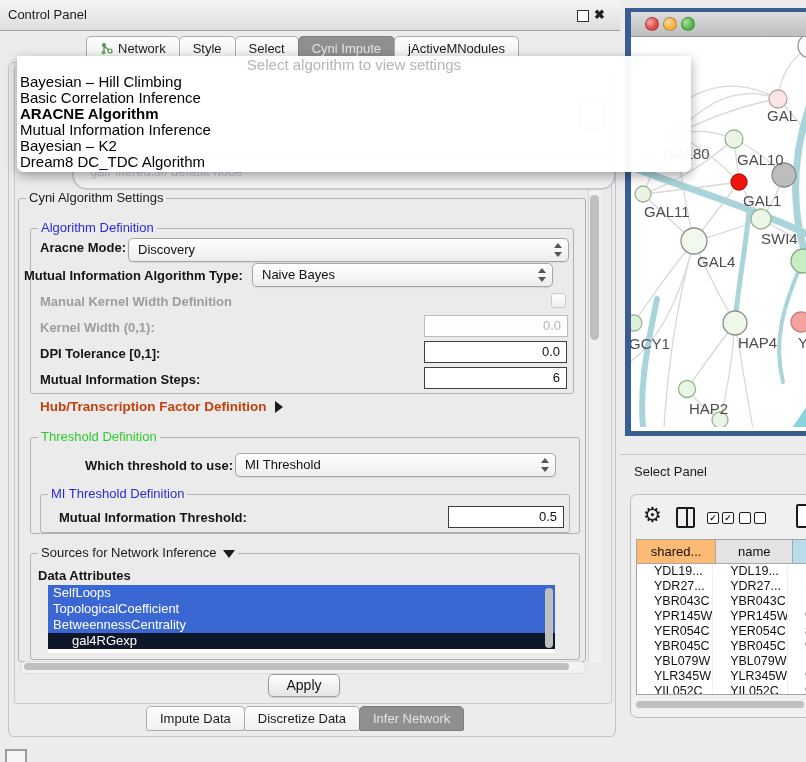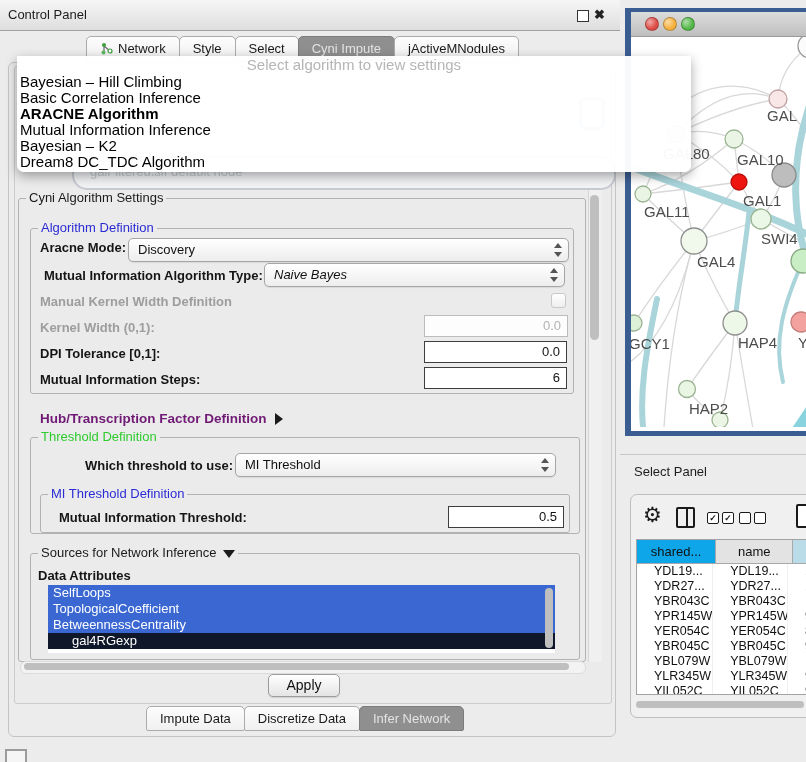--- a/index.html
+++ b/index.html
@@ -135,39 +135,39 @@
 
 <div class="abs groupbox" style="left:30px;top:228px;width:542px;height:164px;"></div>
 <div class="abs grouplabel" style="left:38px;top:221px;color:#2b2bd6;">Algorithm Definition</div>
 
 <div class="abs blabel" style="left:40px;top:240px;">Aracne Mode:</div>
 <div class="abs combo" style="left:128px;top:238px;width:430px;">
   <span>Discovery</span>
   <span class="stepper"></span>
 </div>
 
-<div class="abs blabel" style="left:44px;top:268px;">Mutual Information Algorithm Type:</div>
-<div class="abs combo" style="left:264px;top:263px;width:290px;font-style:italic;">
+<div class="abs blabel" style="left:24px;top:268px;">Mutual Information Algorithm Type:</div>
+<div class="abs combo" style="left:252px;top:263px;width:290px;">
   <span>Naive Bayes</span>
   <span class="stepper"></span>
 </div>
 
 <div class="abs glabel" style="left:40px;top:294px;">Manual Kernel Width Definition</div>
 <div class="abs checkbox" style="left:551px;top:293px;"></div>
 
 <div class="abs glabel" style="left:40px;top:320px;">Kernel Width (0,1):</div>
 <div class="abs field dis" style="left:424px;top:315px;width:136px;">0.0</div>
 
 <div class="abs blabel" style="left:40px;top:346px;">DPI Tolerance [0,1]:</div>
 <div class="abs field" style="left:424px;top:341px;width:135px;">0.0</div>
 
 <div class="abs blabel" style="left:40px;top:372px;">Mutual Information Steps:</div>
 <div class="abs field" style="left:424px;top:367px;width:135px;">6</div>
 
-<div class="abs" style="left:40px;top:399px;font-size:13.5px;font-weight:bold;color:#701a75;margin-top:12px;">
+<div class="abs" style="left:40px;top:399px;font-size:13.5px;font-weight:bold;color:#c2410c;">
   <span>Hub/Transcription Factor Definition</span><span class="tri-r"></span>
 </div>
 
 <div class="abs groupbox" style="left:30px;top:437px;width:548px;height:95px;"></div>
 <div class="abs grouplabel" style="left:38px;top:430px;color:#2ecc2e;">Threshold Definition</div>
 
 <div class="abs blabel" style="left:85px;top:458px;">Which threshold to use:</div>
 <div class="abs combo" style="left:235px;top:453px;width:310px;">
   <span>MI Threshold</span>
   <span class="stepper"></span>
@@ -293,21 +293,21 @@
         <div></div>
       </span>
     <span class="ckbox" style="left:76px;">✓</span>
     <span class="ckbox" style="left:91px;">✓</span>
     <span class="ckbox" style="left:108px;"></span>
     <span class="ckbox" style="left:123px;"></span>
     <span class="docic"></span>
   </div>
   <div class="grid">
     <div class="gh-row" id="grid-head">
-        <div class="gh-cell" style="width: 79px; background: #0ea5e9;">shared...</div>
+        <div class="gh-cell" style="width: 79px; background: #fdba74;">shared...</div>
         <div class="gh-cell" style="width: 77px; background: rgb(227, 227, 227);">name</div>
         <div class="gh-cell" style="width: 45px; background: rgb(185, 220, 232);">A</div>
       </div>
     <div class="gr-wrap" id="grid-rows">
         <div class="g-row">
           <div class="g-cell" style="width: 79px;">YDL19...</div>
           <div class="g-cell" style="width: 77px;">YDL19...</div>
           <div class="g-cell" style="width: 45px;">13</div>
         </div>
         <div class="g-row">

